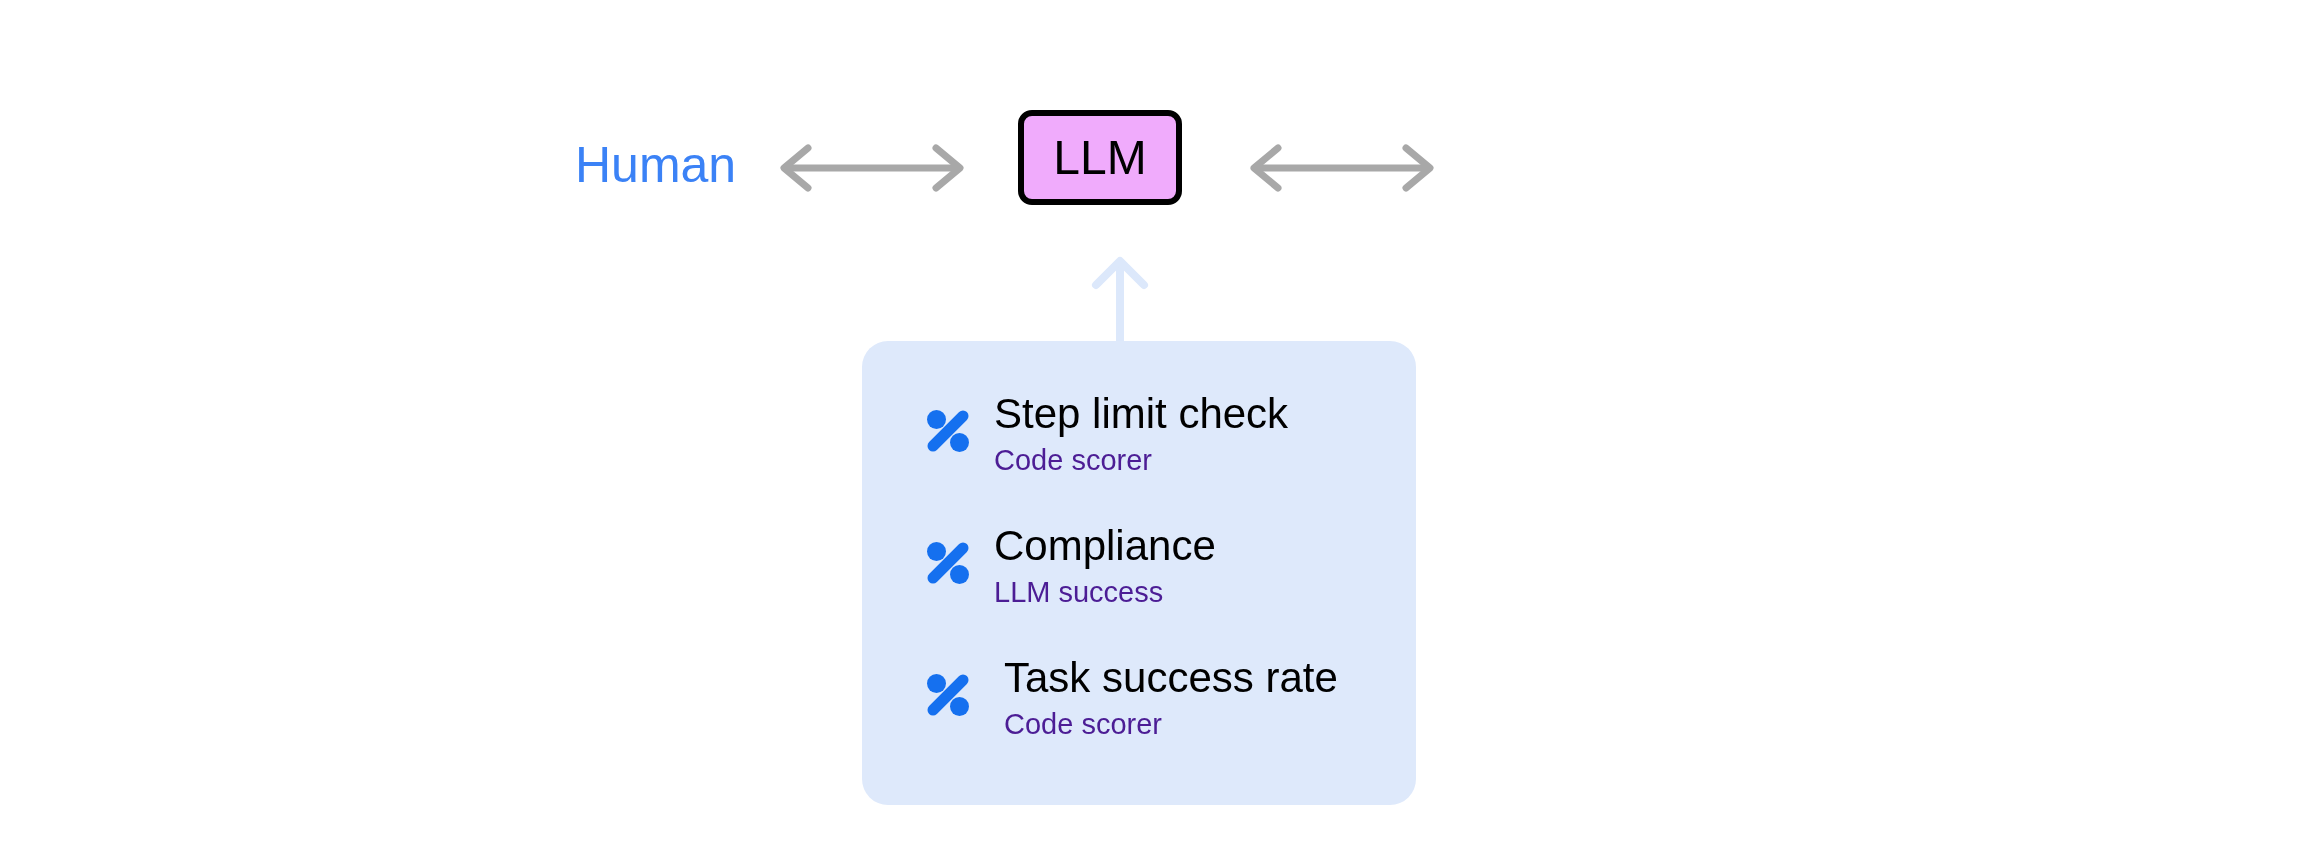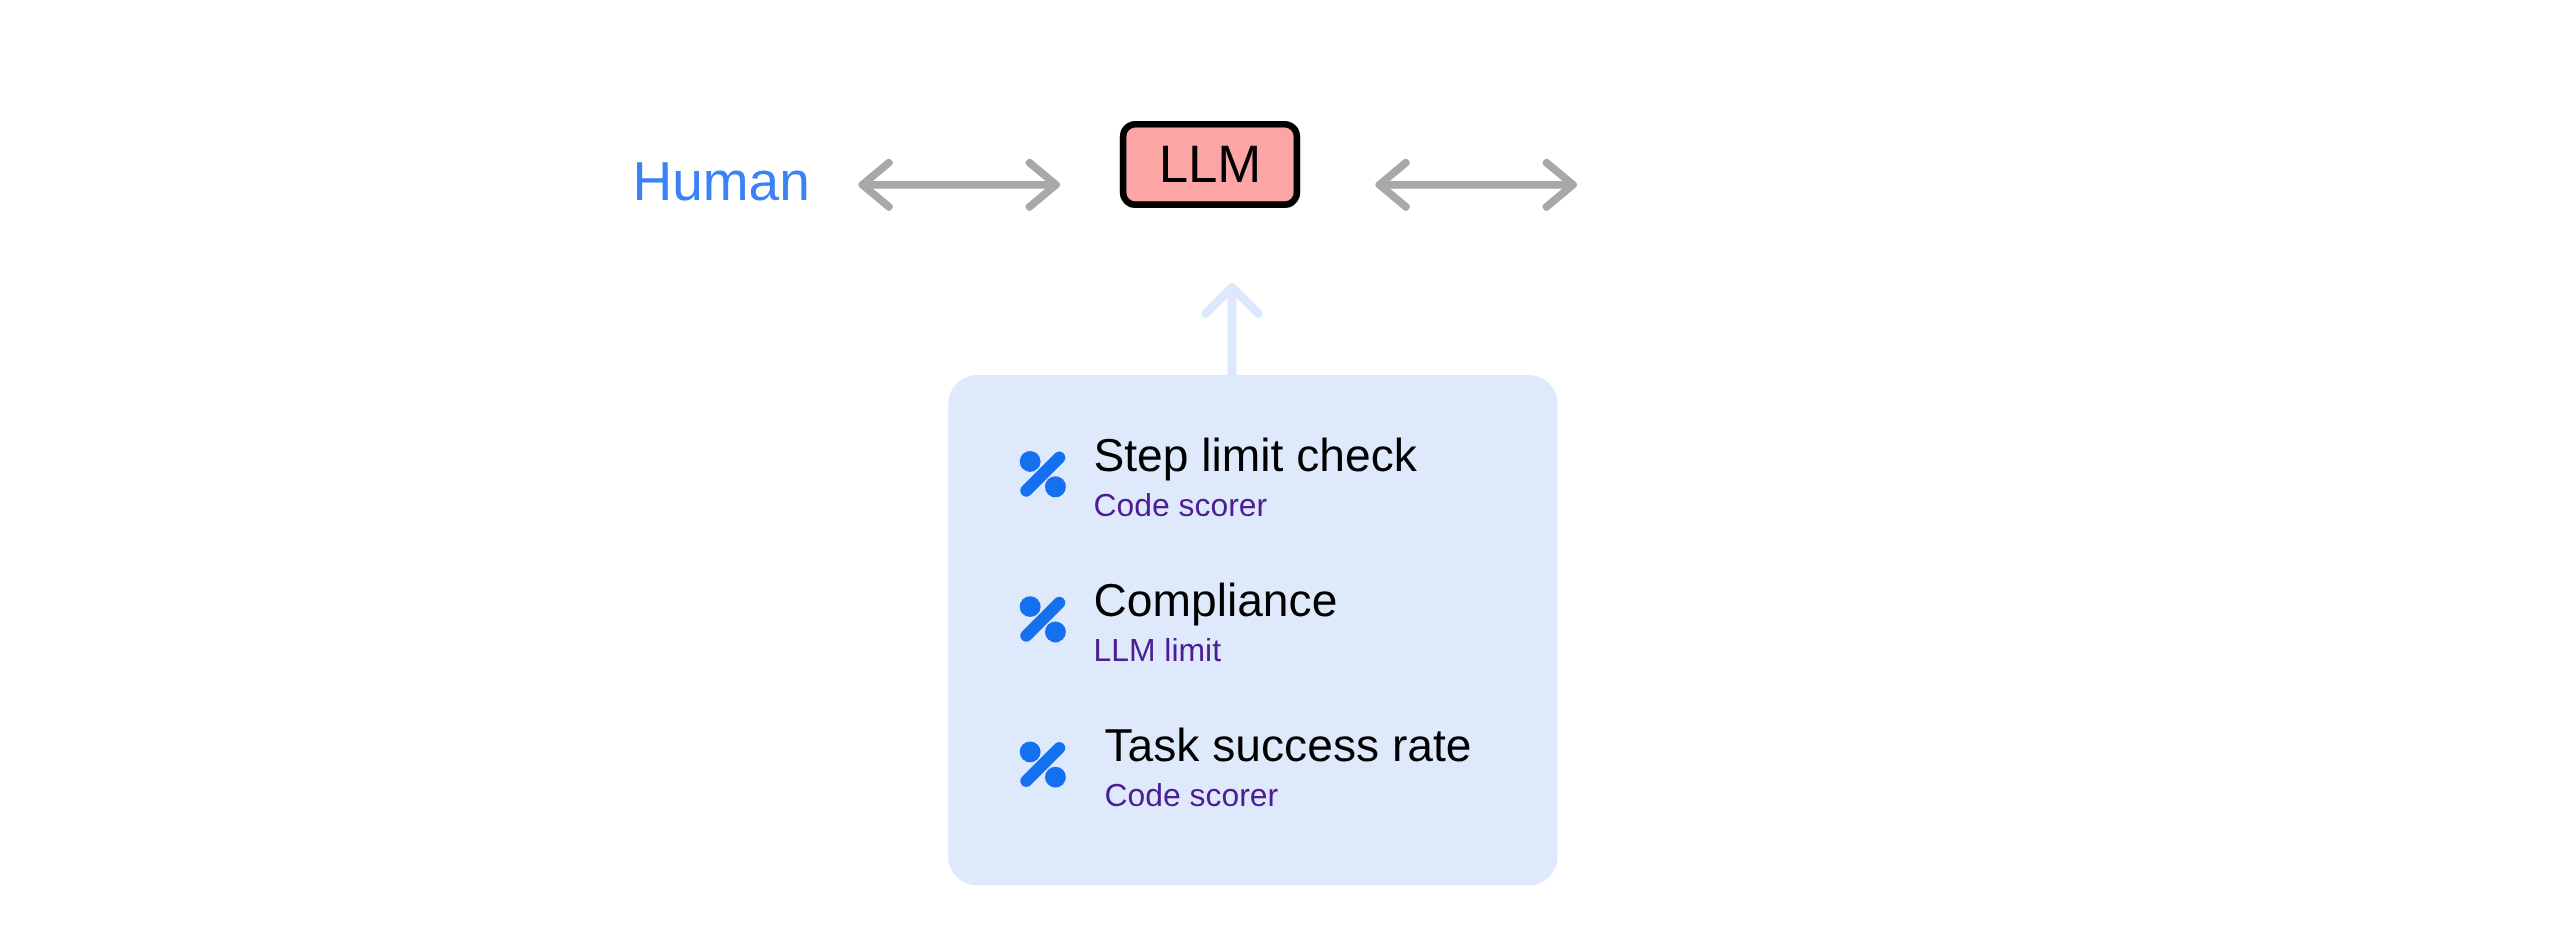--- a/index.html
+++ b/index.html
@@ -38,25 +38,25 @@
   #environment-label {
     left: 1484px;
     top: 140px;
   }
 
   .llm-box {
     position: absolute;
     left: 1018px;
     top: 110px;
     width: 164px;
-    height: 79px;
+    height: 95px;
     box-sizing: border-box;
     border: 6px solid #000000;
     border-radius: 14px;
-    background: #fca5a5;
+    background: #f0abfc;
     display: flex;
     align-items: center;
     justify-content: center;
   }
   .llm-box-label {
     font-size: 48px;
     line-height: 48px;
     color: #000000;
     white-space: nowrap;
   }
@@ -182,21 +182,21 @@
     <div class="scorer-row">
       <span class="scorer-icon">
         <svg width="48" height="48" viewBox="0 0 48 48" fill="none" xmlns="http://www.w3.org/2000/svg">
           <line x1="9" y1="39" x2="39" y2="9" stroke="#1570ef" stroke-width="11" stroke-linecap="round"></line>
           <circle cx="12.5" cy="12.5" r="9.5" fill="#1570ef"></circle>
           <circle cx="35.5" cy="35.5" r="9.5" fill="#1570ef"></circle>
         </svg>
       </span>
       <span class="scorer-text">
         <span class="scorer-title">Compliance</span>
-        <span class="scorer-subtitle">LLM limit</span>
+        <span class="scorer-subtitle">LLM success</span>
       </span>
     </div>
 
     <div class="scorer-row">
       <span class="scorer-icon">
         <svg width="48" height="48" viewBox="0 0 48 48" fill="none" xmlns="http://www.w3.org/2000/svg">
           <line x1="9" y1="39" x2="39" y2="9" stroke="#1570ef" stroke-width="11" stroke-linecap="round"></line>
           <circle cx="12.5" cy="12.5" r="9.5" fill="#1570ef"></circle>
           <circle cx="35.5" cy="35.5" r="9.5" fill="#1570ef"></circle>
         </svg>

